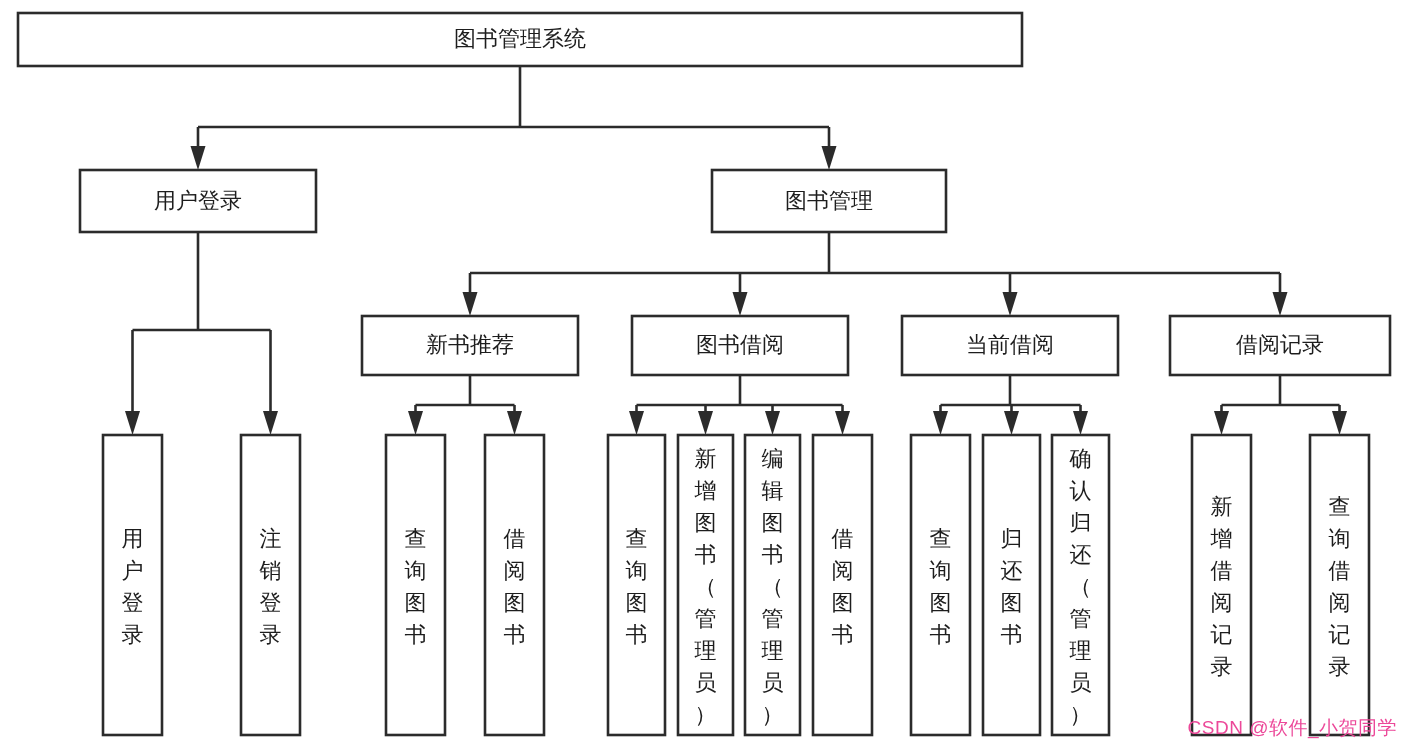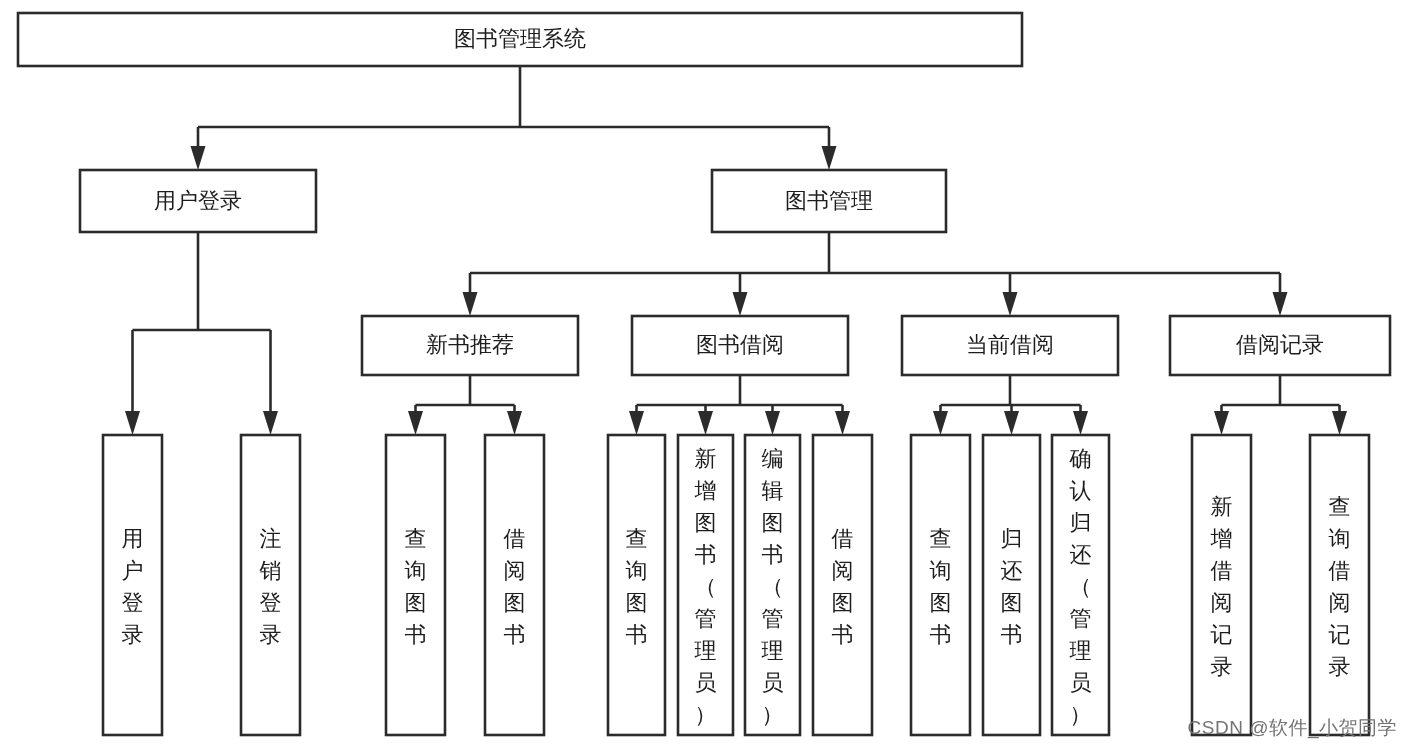--- a/index.html
+++ b/index.html
@@ -55,21 +55,21 @@
     font-size: 22px;
     fill: #1d1d1d;
     text-anchor: middle;
   }
   .watermark-text {
     position: absolute;
     right: 8px;
     bottom: 6px;
     font-family: "Liberation Sans", "DejaVu Sans", sans-serif;
     font-size: 19px;
-    color: #737373;
+    color: #ec4899;
     white-space: nowrap;
     letter-spacing: 0.5px;
     pointer-events: none;
   }
 </style>
 </head>
 <body>
 
 <div id="diagram-root">
   <svg class="diagram-canvas" id="diagram-svg" viewBox="0 0 1405 747" xmlns="http://www.w3.org/2000/svg">

